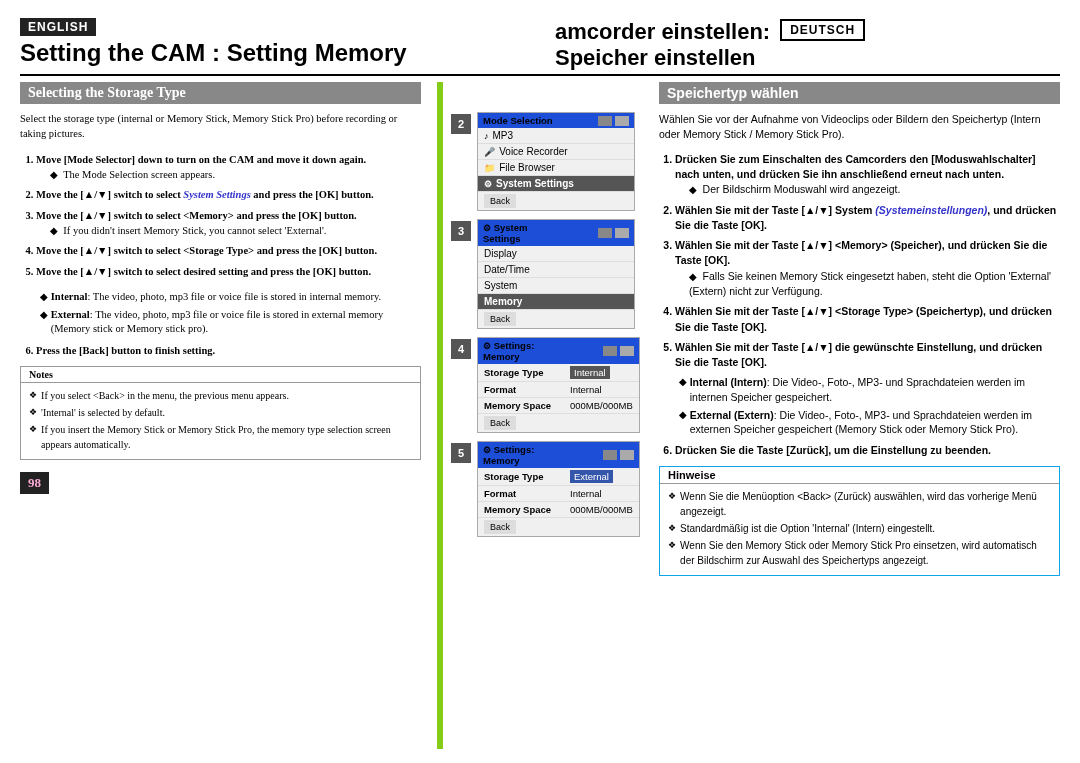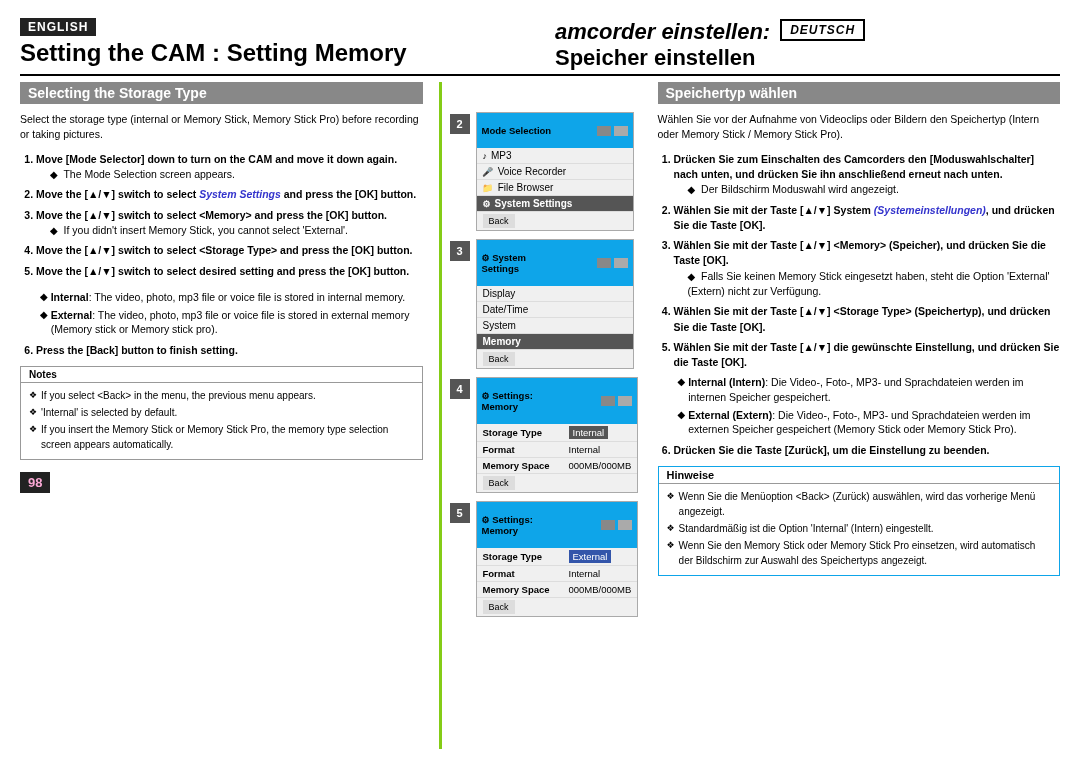--- a/index.html
+++ b/index.html
@@ -68,21 +68,22 @@
     }
     .main-title-de {
       font-size: 24px;
       font-weight: bold;
       line-height: 1.1;
       margin-top: 2px;
     }
     .col-left {
       flex: 1;
       padding-right: 16px;
-      border-right: 3px solid #84cc16;
+      border-right: 6px solid #84cc16;
+      font-family: Liberation Serif, serif;
     }
     .col-right {
       flex: 1;
       padding-left: 16px;
     }
 
     
     .section-heading {
       background: #888;
       color: #fff;
@@ -178,25 +179,25 @@
 
     .ui-screenshot {
       border: 1px solid #aaa;
       background: #f0f0f0;
       font-size: 10px;
       position: relative;
       width: 175px;
     }
 
     .ui-title-bar {
-      background: #0ea5e9;
+      background: #1d4ed8;
       color: #000;
       font-weight: bold;
       font-size: 9.5px;
-      padding: 12px 5px;
+      padding: 2px 5px;
       display: flex;
       align-items: center;
       justify-content: space-between;
       gap: 36px;
     }
     .ui-title-icons {
       display: flex;
       gap: 3px;
     }
     .ui-title-icon-box {
@@ -293,21 +294,21 @@
 <body>
 
 <div class="page">
 
   <div class="header">
     <div class="header-left">
       <div><span class="lang-badge">ENGLISH</span></div>
       <div class="main-title">Setting the CAM : Setting Memory</div>
     </div>
     <div class="header-right">
-      <div style="display:flex;align-items:center;gap:10px;font-style:italic;">
+      <div style="display:flex;align-items:center;gap:10px;">
         <span class="main-title-de" style="font-size:22px;font-weight:bold;">amcorder einstellen:</span>
         <span class="lang-badge-outline">DEUTSCH</span>
       </div>
       <div class="main-title-de" style="font-size:22px;font-weight:bold;margin-top:2px;">Speicher einstellen</div>
     </div>
   </div>
 
   <div class="main-layout">
 
     <div class="col-left">

